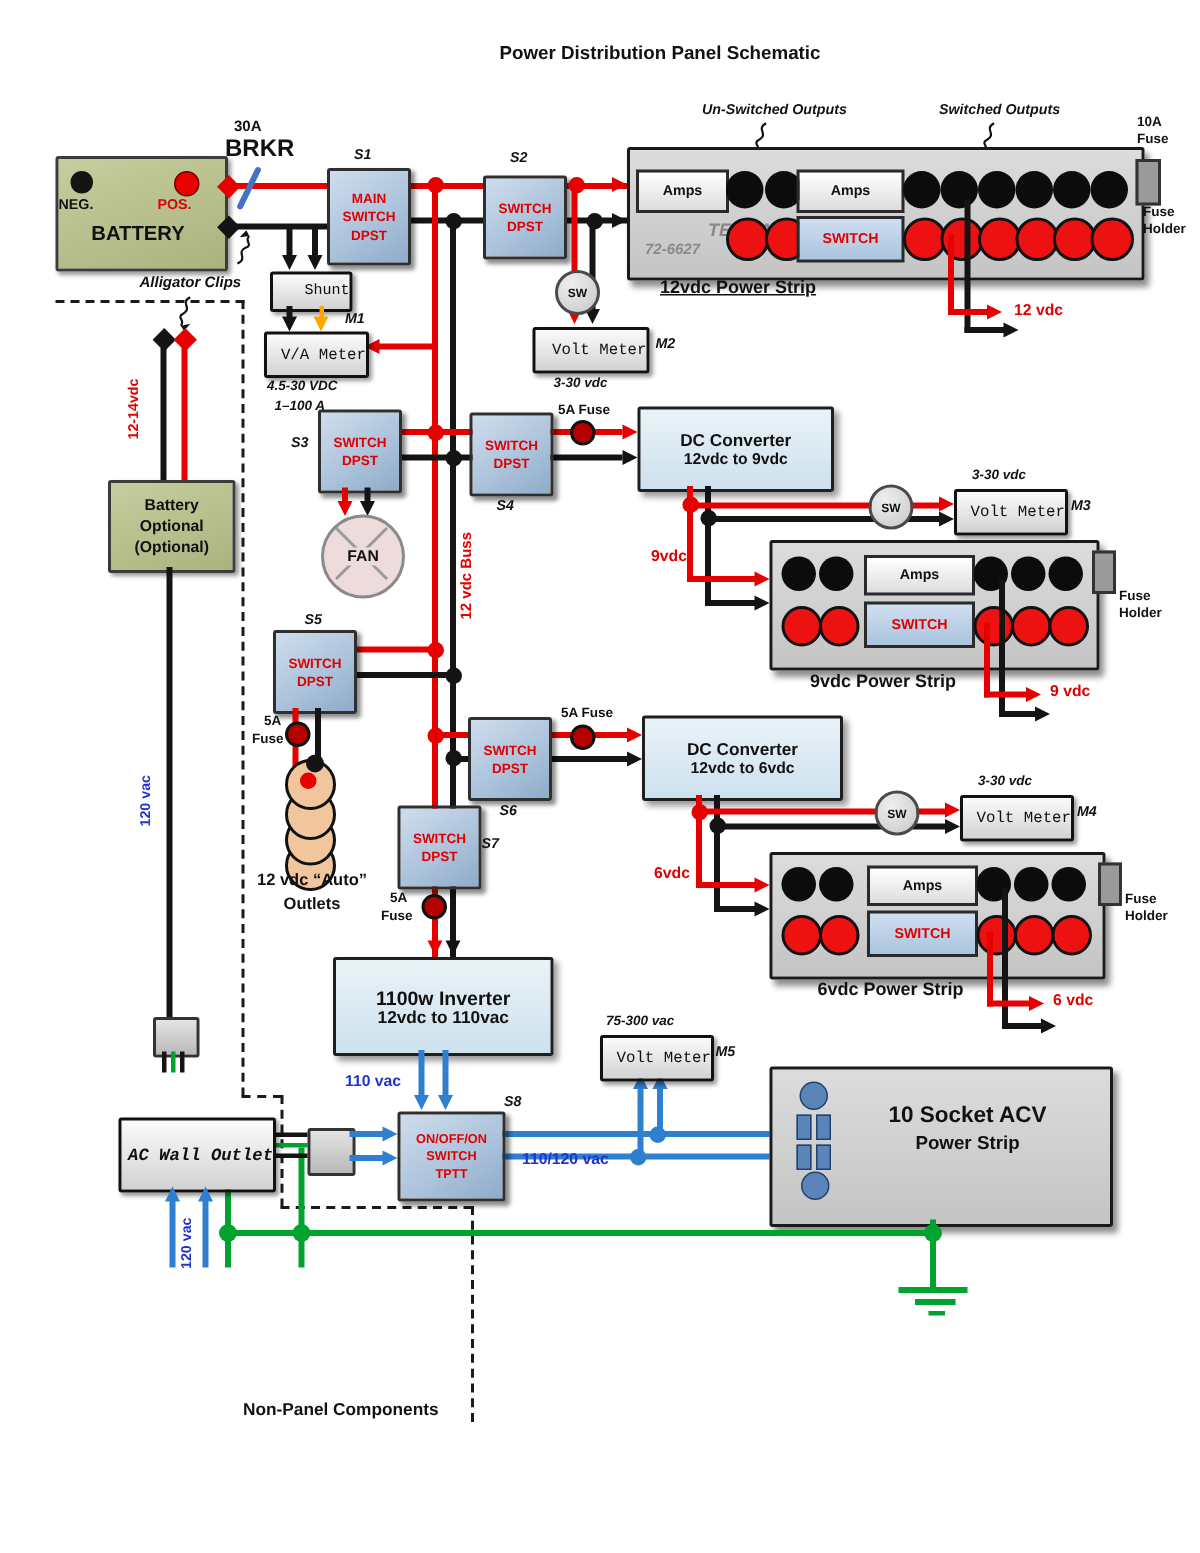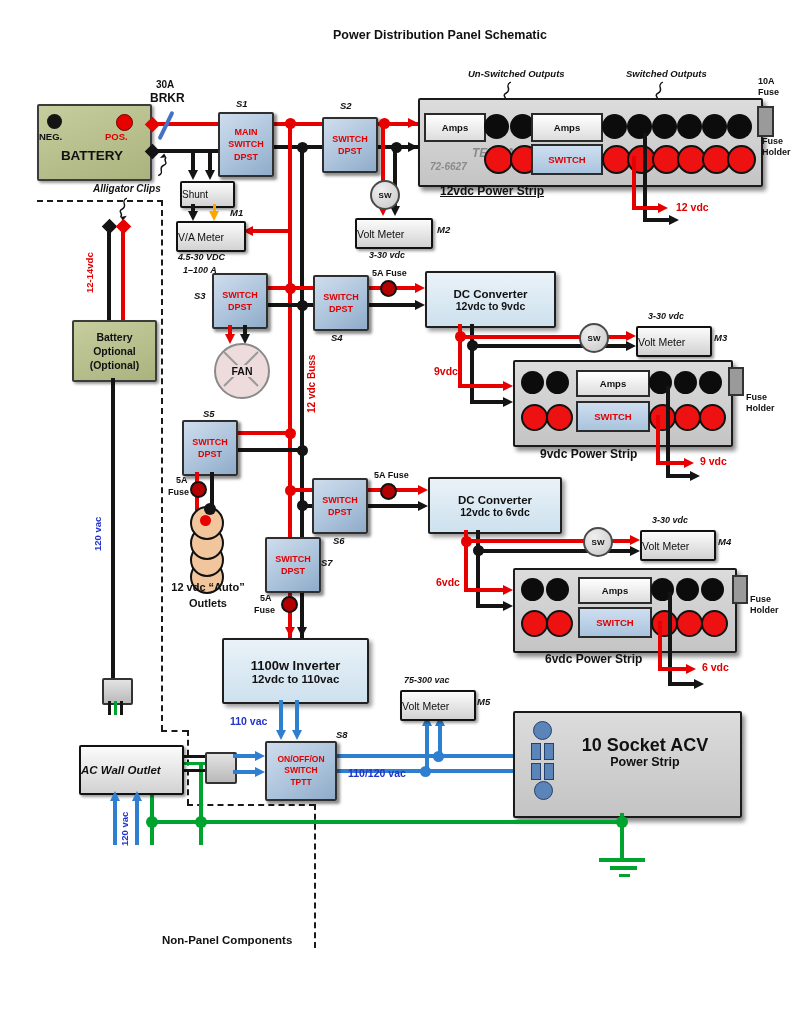--- a/index.html
+++ b/index.html
@@ -24,22 +24,22 @@
   .ar.u.cu{border-bottom-color:#2e7fd0;}
   
   .swbox{background:linear-gradient(145deg,#cfdded 0%,#a9c1da 60%,#8fabc9 100%);border:2px solid #2f2f2f;
          box-shadow:2.5px 2.5px 3px rgba(0,0,0,.45);color:#e00000;font-weight:bold;display:flex;
          flex-direction:column;align-items:center;justify-content:center;text-align:center;
          font-size:9px;line-height:1.35;border-radius:2px;}
   .convbox{background:linear-gradient(180deg,#eaf2f8,#cde1ee);border:2px solid #1f1f1f;
          box-shadow:3px 3px 4px rgba(0,0,0,.4);display:flex;flex-direction:column;align-items:center;
          justify-content:center;font-weight:bold;border-radius:2px;text-align:center;}
   .meter{background:linear-gradient(180deg,#fbfbfb,#d2d2d2);border:2px solid #111;
-         box-shadow:2px 2px 3px rgba(0,0,0,.4);display:flex;align-items:center;justify-content:flex-start;
-         font-size:10.5px;border-radius:2px;}
+         box-shadow:2px 2px 3px rgba(0,0,0,.4);display:flex;align-items:center;justify-content:flex-end;
+         font-size:10.5px;border-radius:2px;font-family:Liberation Mono, monospace;}
   .strip{background:linear-gradient(180deg,#dcdcdc,#c4c4c4);border:2px solid #1a1a1a;
          box-shadow:3px 4px 4px rgba(0,0,0,.45);border-radius:2px;}
   .ampbox{position:absolute;background:linear-gradient(180deg,#ffffff,#dddddd);border:2px solid #2a2a2a;
          display:flex;align-items:center;justify-content:center;font-size:9.5px;font-weight:600;}
   .stripswitch{position:absolute;background:linear-gradient(180deg,#cfdef0,#a9c4de);border:2px solid #2a2a2a;
          display:flex;align-items:center;justify-content:center;font-size:9.5px;font-weight:bold;color:#e00000;}
   .pcb{position:absolute;background:#0c0c0c;border-radius:50%;}
   .pcr{position:absolute;background:#ee1111;border:2px solid #111;border-radius:50%;}
   .greenbox{background:linear-gradient(160deg,#c7cd9e,#aab37e);border:2px solid #3c3c3c;
          box-shadow:2px 2px 3px rgba(0,0,0,.4);display:flex;flex-direction:column;align-items:center;
@@ -90,21 +90,21 @@
   <div class="dot wk" style="left:47px;top:114px;width:15px;height:15px;"></div>
   <div class="dot" style="left:116px;top:114px;width:15px;height:15px;background:#e60000;border:1px solid #6d0000;"></div>
   <div class="lbl" style="left:39px;top:131px;font-size:9.5px;">NEG.</div>
   <div class="lbl rt" style="left:105px;top:131px;font-size:9.5px;">POS.</div>
   <div class="lbl" style="left:42px;top:148px;width:100px;text-align:center;font-size:13.5px;">BATTERY</div>
   <div class="diam wr" style="left:147px;top:119px;"></div>
   <div class="diam wk" style="left:147px;top:146px;"></div>
 
   <div class="a" style="left:164px;top:110px;width:4px;height:31px;background:#4472c4;border-radius:2px;transform:rotate(26deg);"></div>
   <div class="lbl" style="left:156px;top:79px;font-size:10px;">30A</div>
-  <div class="lbl" style="left:150px;top:91px;font-size:12px;">BRKR</div>
+  <div class="lbl" style="left:150px;top:91px;font-size:16px;">BRKR</div>
 
   <div class="a wk" style="left:191px;top:151px;width:4px;height:20px;"></div>
   <div class="a wk" style="left:208px;top:151px;width:4px;height:20px;"></div>
   <div class="ar d ck" style="left:188px;top:170px;"></div>
   <div class="ar d ck" style="left:205px;top:170px;"></div>
   <div class="a meter" style="left:180px;top:181px;width:51px;height:23px;font-size:10px;">
       <span>Shunt</span>
     </div>
   <div class="a wk" style="left:191px;top:204px;width:4px;height:9px;"></div>
   <div class="a wo" style="left:213px;top:204px;width:3px;height:9px;"></div>
@@ -445,21 +445,21 @@
   </div>
   <div class="lbl it" style="left:336px;top:729px;font-size:9.5px;">S8</div>
 
   <div class="a strip" style="left:513px;top:711px;width:225px;height:103px;"></div>
   <div class="acvb" style="left:533px;top:721px;width:17px;height:17px;border-radius:50%;"></div>
   <div class="acvb" style="left:531px;top:743px;width:8px;height:15px;"></div>
   <div class="acvb" style="left:544px;top:743px;width:8px;height:15px;"></div>
   <div class="acvb" style="left:531px;top:763px;width:8px;height:15px;"></div>
   <div class="acvb" style="left:544px;top:763px;width:8px;height:15px;"></div>
   <div class="acvb" style="left:534px;top:781px;width:17px;height:17px;border-radius:50%;"></div>
-  <div class="lbl" style="left:565px;top:735px;width:160px;text-align:center;font-size:18px;">10 Socket ACV</div>
+  <div class="lbl" style="left:565px;top:735px;width:160px;text-align:center;font-size:15px;">10 Socket ACV</div>
   <div class="lbl" style="left:565px;top:755px;width:160px;text-align:center;font-size:12.5px;">Power Strip</div>
 
   <div class="a wg" style="left:152px;top:820px;width:470px;height:3.5px;"></div>
   <div class="a wg" style="left:620px;top:813px;width:3.5px;height:45px;"></div>
   <div class="dot wg" style="left:616px;top:816px;width:12px;height:12px;"></div>
   <div class="a wg" style="left:599px;top:858px;width:46px;height:4px;"></div>
   <div class="a wg" style="left:610px;top:866px;width:27px;height:4px;"></div>
   <div class="a wg" style="left:619px;top:874px;width:11px;height:3px;"></div>
   <div class="a wg" style="left:150px;top:791px;width:3.5px;height:54px;"></div>
   <div class="a wg" style="left:199px;top:765px;width:3.5px;height:80px;"></div>

